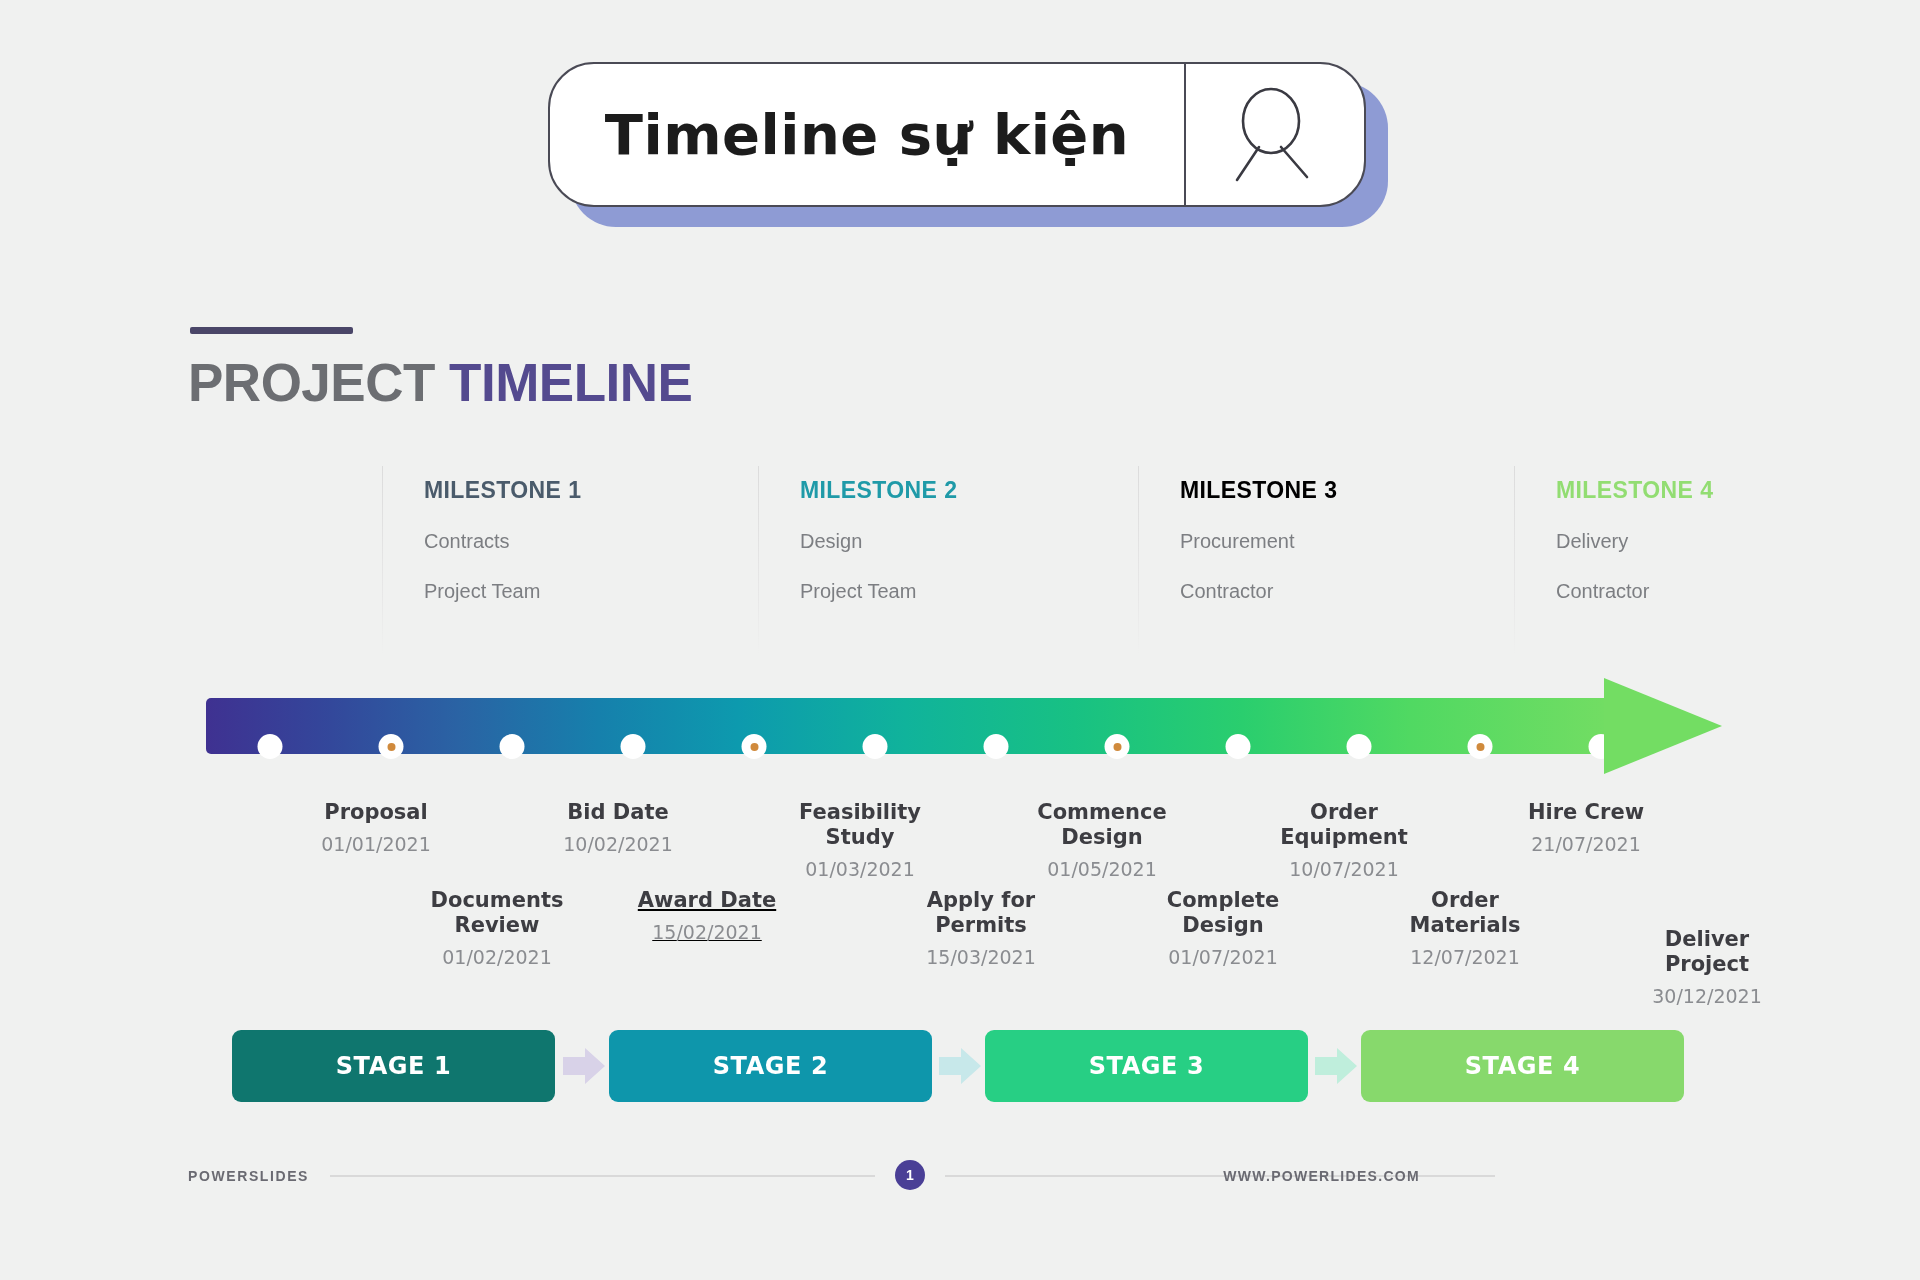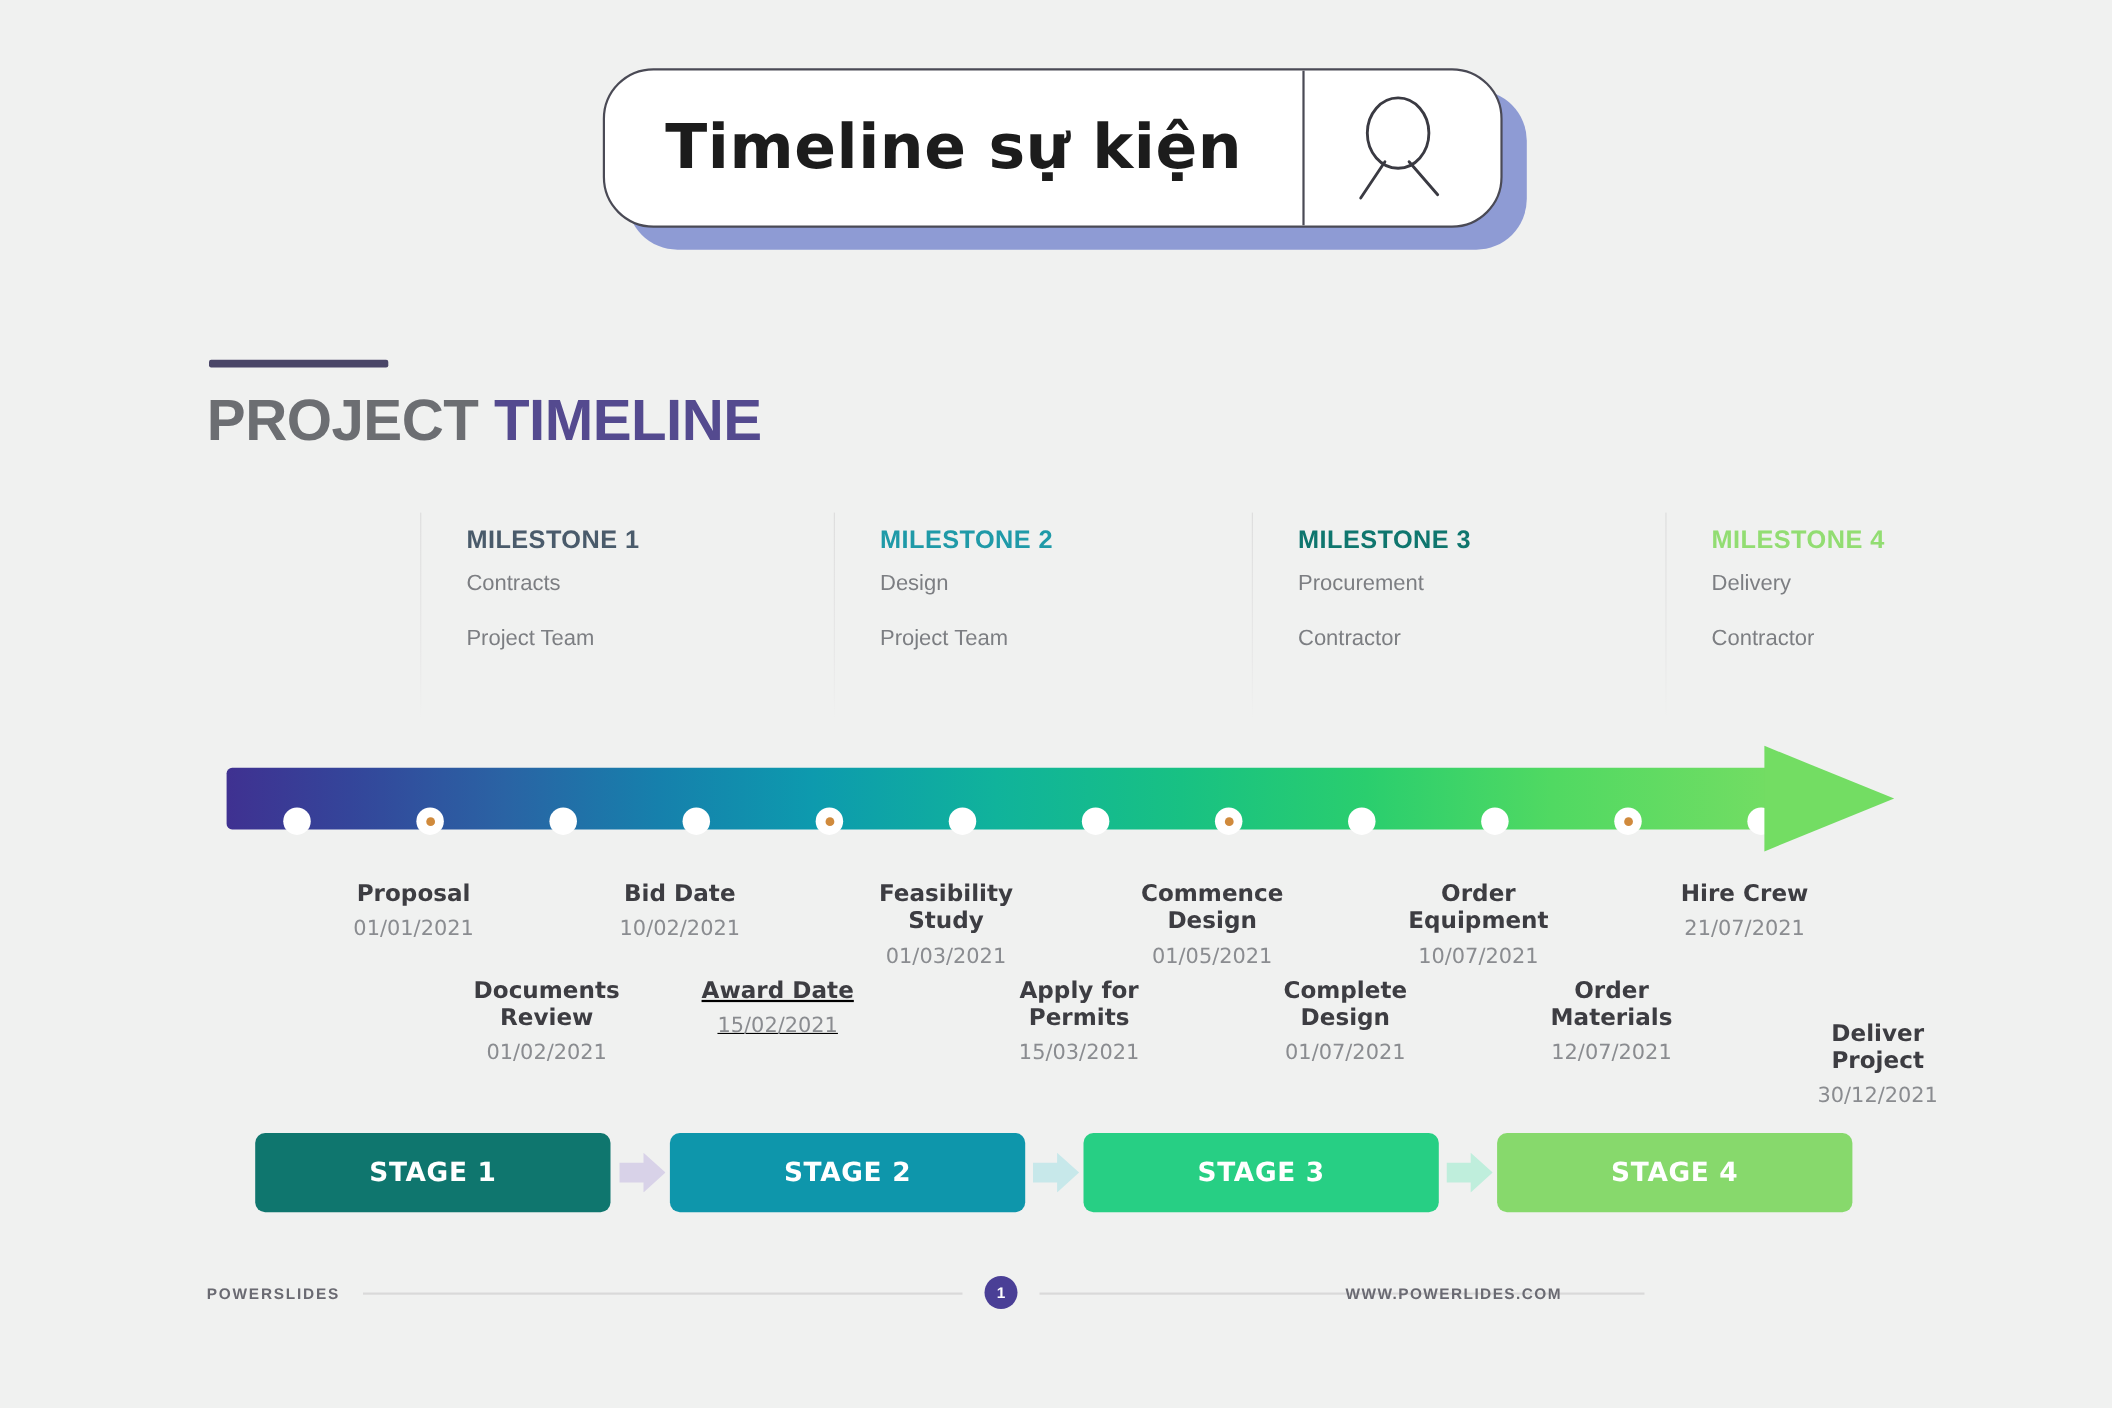--- a/index.html
+++ b/index.html
@@ -64,21 +64,21 @@
 
   
   .ms-layer{ position:absolute; left:0; top:0; width:1920px; height:1280px; }
   .ms-sep{
     position:absolute; top:466px; width:1px; height:188px;
     background:linear-gradient(to bottom,#dcdcdc 0%,#e8e8e8 70%,#f0f1f0 100%);
   }
   .ms-col{ position:absolute; top:477px; width:330px; }
   .ms-title{
     font-size:23px; font-weight:bold; letter-spacing:0.4px;
-    margin-bottom:15px;
+    margin-bottom:26px;
   }
   .ms-line{
     font-size:20px; color:#7c7e82; font-weight:400;
     margin-bottom:27px;
   }
   .ms-line.last{ margin-bottom:16px; }
 
   
   .bar-wrap{ position:absolute; left:206px; top:678px; width:1520px; height:96px; }
   .bar-body{
@@ -191,21 +191,21 @@
         <div class="ms-line last">Project Team</div>
       </div>
       <div class="ms-sep" style="left: 758px;"></div>
       <div class="ms-col" style="left: 800px;">
         <div class="ms-title" style="color: rgb(31, 154, 168);">MILESTONE 2</div>
         <div class="ms-line">Design</div>
         <div class="ms-line last">Project Team</div>
       </div>
       <div class="ms-sep" style="left: 1138px;"></div>
       <div class="ms-col" style="left: 1180px;">
-        <div class="ms-title" style="color: #0f766e;">MILESTONE 3</div>
+        <div class="ms-title" style="color: #000000;">MILESTONE 3</div>
         <div class="ms-line">Procurement</div>
         <div class="ms-line last">Contractor</div>
       </div>
       <div class="ms-sep" style="left: 1514px;"></div>
       <div class="ms-col" style="left: 1556px;">
         <div class="ms-title" style="color: rgb(146, 221, 114);">MILESTONE 4</div>
         <div class="ms-line">Delivery</div>
         <div class="ms-line last">Contractor</div>
       </div>
     </div>

